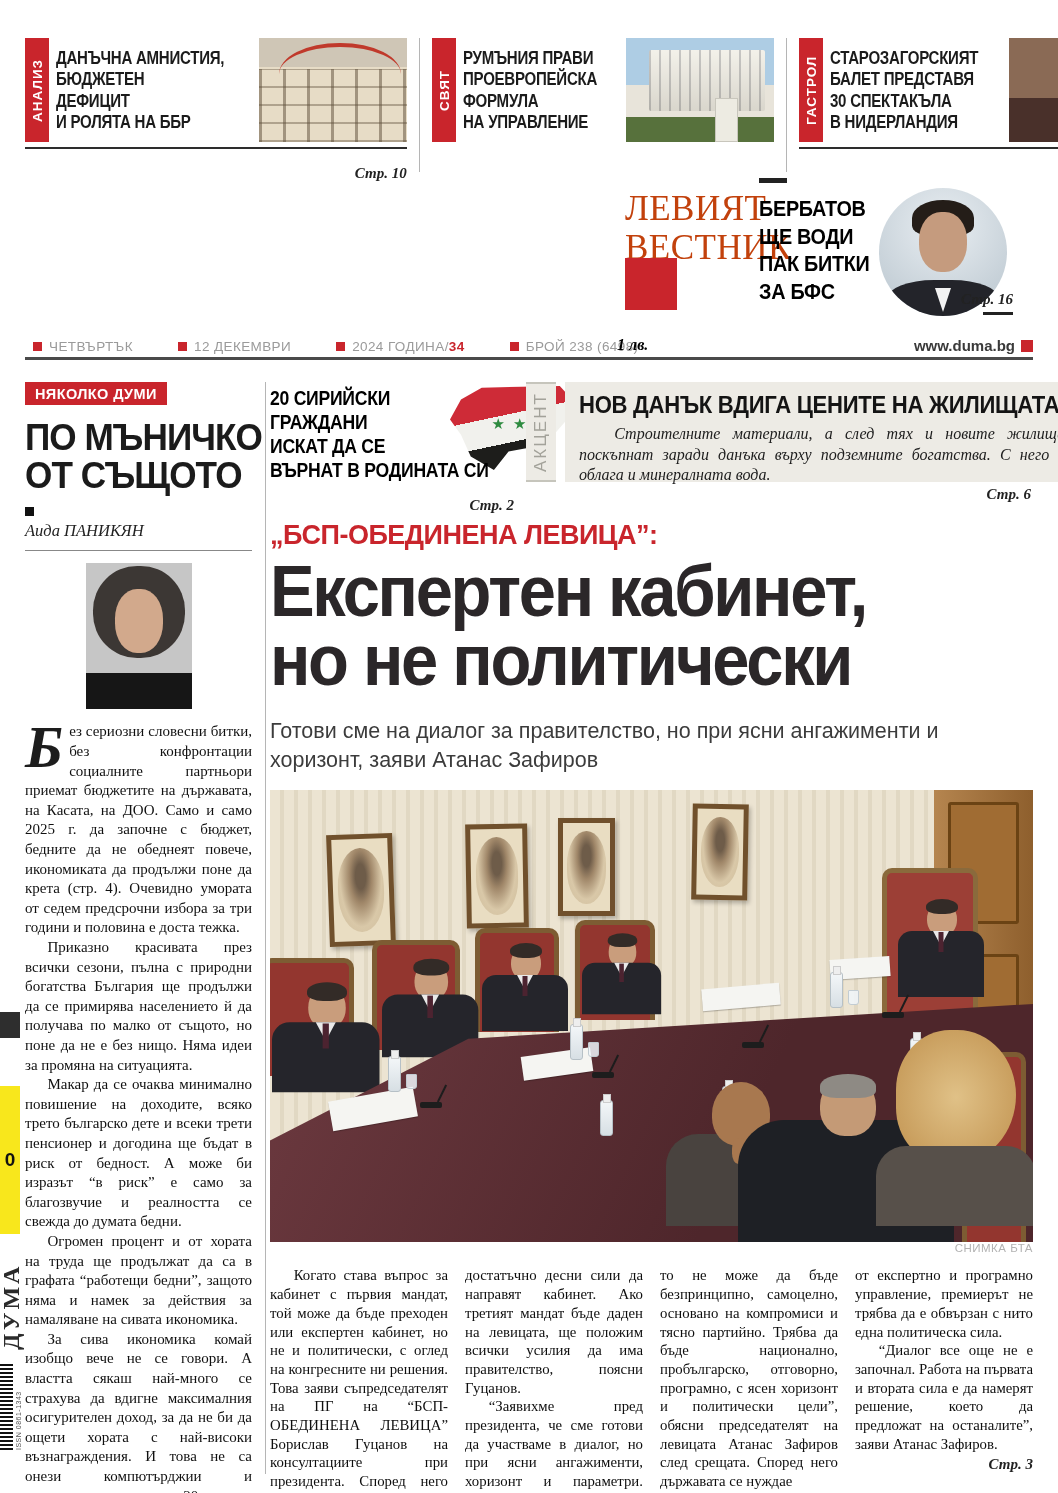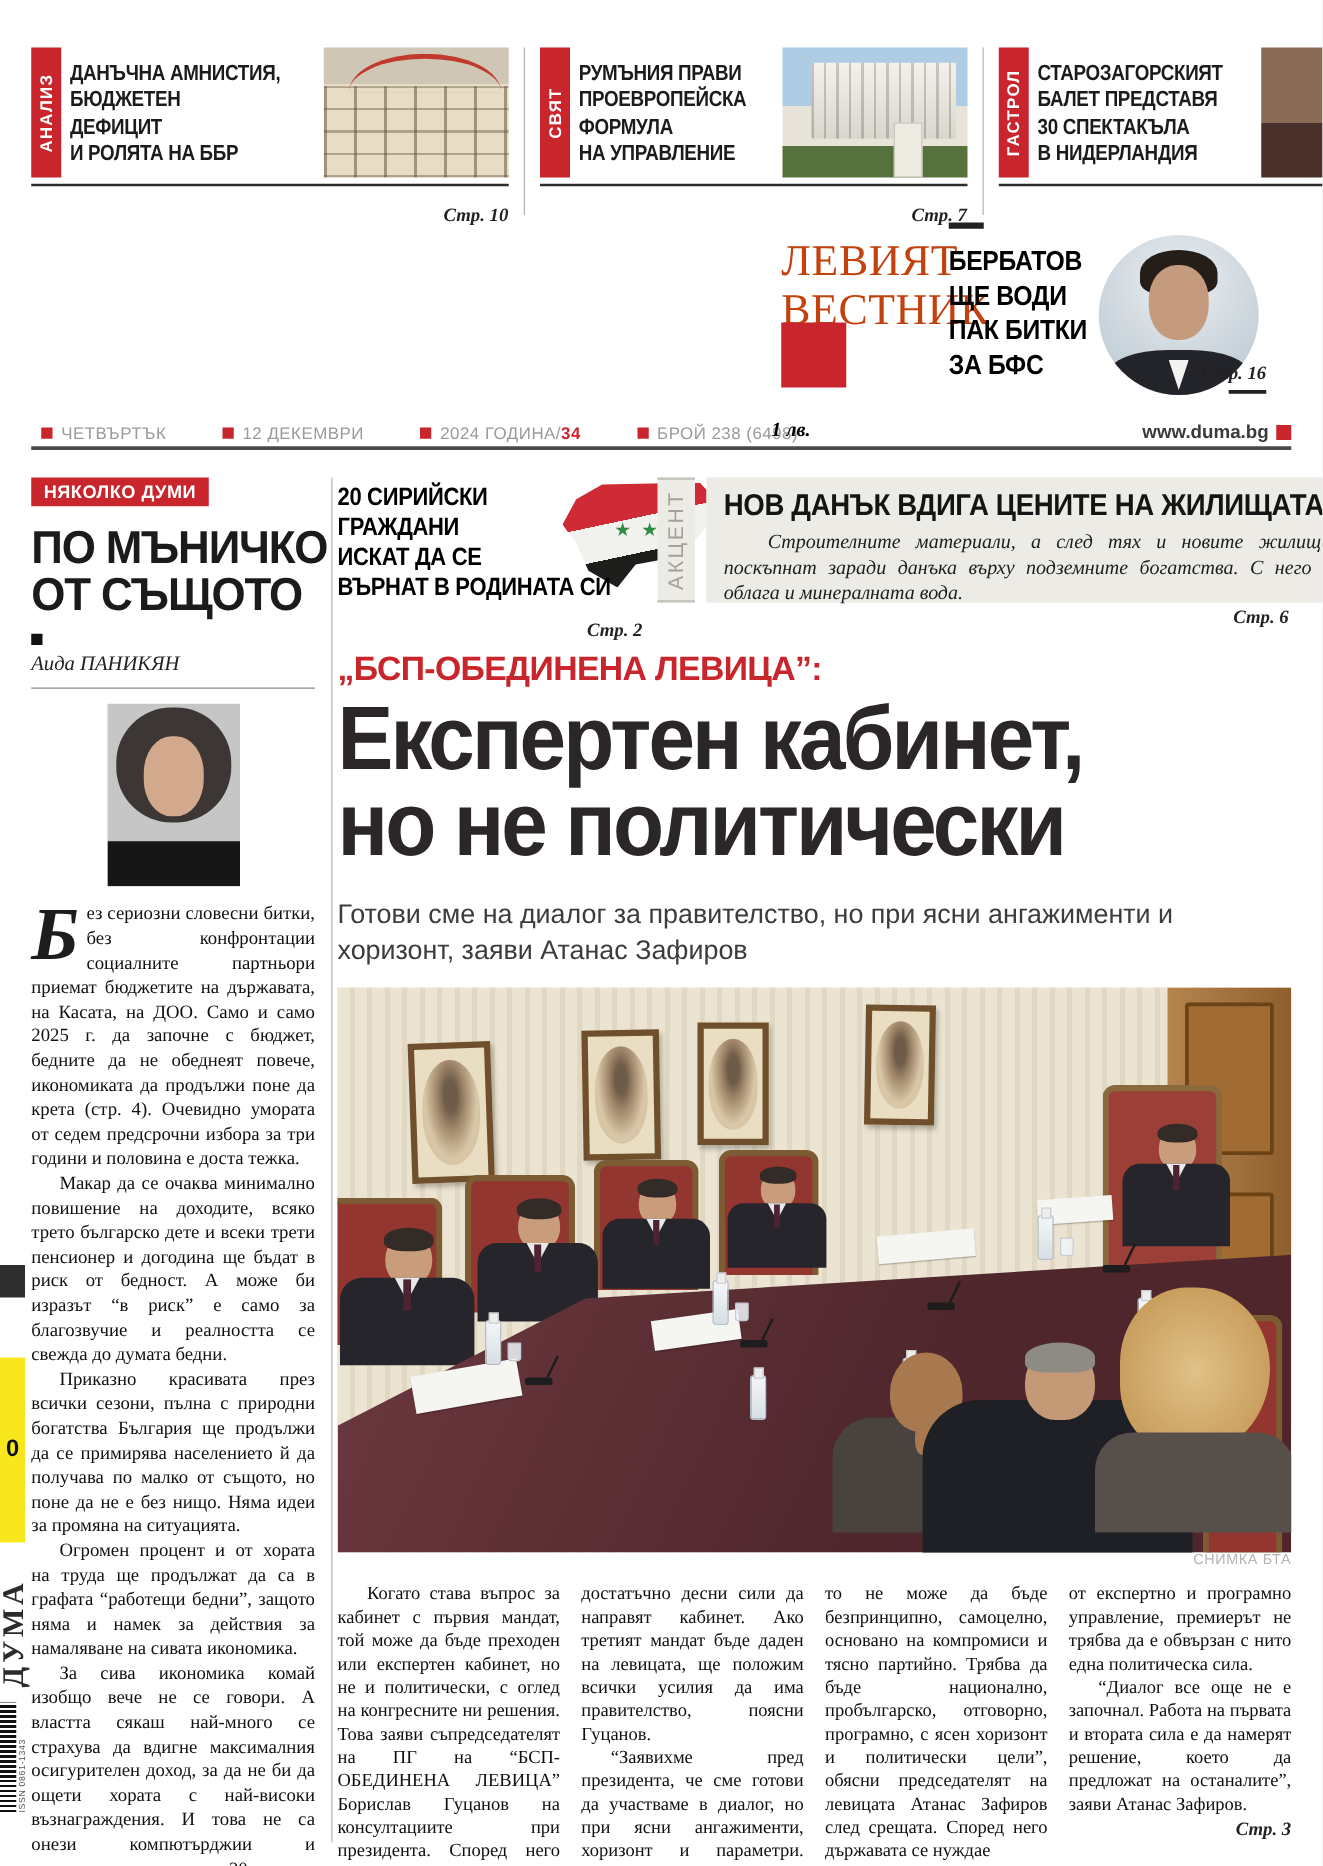--- a/index.html
+++ b/index.html
@@ -188,21 +188,20 @@
       <div class="t-row">
         <div class="t-tag">СВЯТ</div>
         <div class="t-head">
           <div class="t-line">РУМЪНИЯ ПРАВИ</div>
           <div class="t-line">ПРОЕВРОПЕЙСКА</div>
           <div class="t-line">ФОРМУЛА</div>
           <div class="t-line">НА УПРАВЛЕНИЕ</div>
         </div>
         <div class="t-img img-svyat"></div>
       </div>
-      <div class="t-foot"><span class="pageref">Стр. 7</span></div>
     </div>
     <div class="teaser">
       <div class="t-row">
         <div class="t-tag">ГАСТРОЛ</div>
         <div class="t-head">
           <div class="t-line">СТАРОЗАГОРСКИЯТ</div>
           <div class="t-line">БАЛЕТ ПРЕДСТАВЯ</div>
           <div class="t-line">30 СПЕКТАКЪЛА</div>
           <div class="t-line">В НИДЕРЛАНДИЯ</div>
         </div>
@@ -266,22 +265,22 @@
     <div class="op-bullet"></div>
     <div class="op-author">Аида ПАНИКЯН</div>
     <div class="op-rule"></div>
     <div class="op-photo">
       <div class="ap-hair"></div>
       <div class="ap-face"></div>
       <div class="ap-top"></div>
     </div>
     <div class="op-body">
       <p class="first"><span class="dropcap">Б</span><span>ез сериозни словесни битки, без конфронтации социалните партньори приемат бюджетите на държавата, на Касата, на ДОО. Само и само 2025 г. да започне с бюджет, бедните да не обеднеят повече, икономиката да продължи поне да крета (стр. 4). Очевидно умората от седем предсрочни избора за три години и половина е доста тежка.</span></p>
+      <p>Приказно красивата през всички сезони, пълна с природни богатства България ще продължи да се примирява населението й да получава по малко от същото, но поне да не е без нищо. Няма идеи за промяна на ситуацията.</p>
       <p>Макар да се очаква минимално повишение на доходите, всяко трето българско дете и всеки трети пенсионер и догодина ще бъдат в риск от бедност. А може би изразът “в риск” е само за благозвучие и реалността се свежда до думата бедни.</p>
-      <p>Приказно красивата през всички сезони, пълна с природни богатства България ще продължи да се примирява населението й да получава по малко от същото, но поне да не е без нищо. Няма идеи за промяна на ситуацията.</p>
       <p>Огромен процент и от хората на труда ще продължат да са в графата “работещи бедни”, защото няма и намек за действия за намаляване на сивата икономика.</p>
       <p>За сива икономика комай изобщо вече не се говори. А властта сякаш най-много се страхува да вдигне максималния осигурителен доход, за да не би да ощети хората с най-високи възнаграждения. И това не са онези компютърджии и програмисти, дето по 20 часа в денонощието работят. На властта й е най-лесно да каже, че пенсионният фонд се “подяжда” от обидно ниското и унизително първоюлско осъвременяване на пенсиите.</p>
     </div>
     
 
     
   </div>
 
   <div class="leftrail">
     <div class="rail-black"></div>

